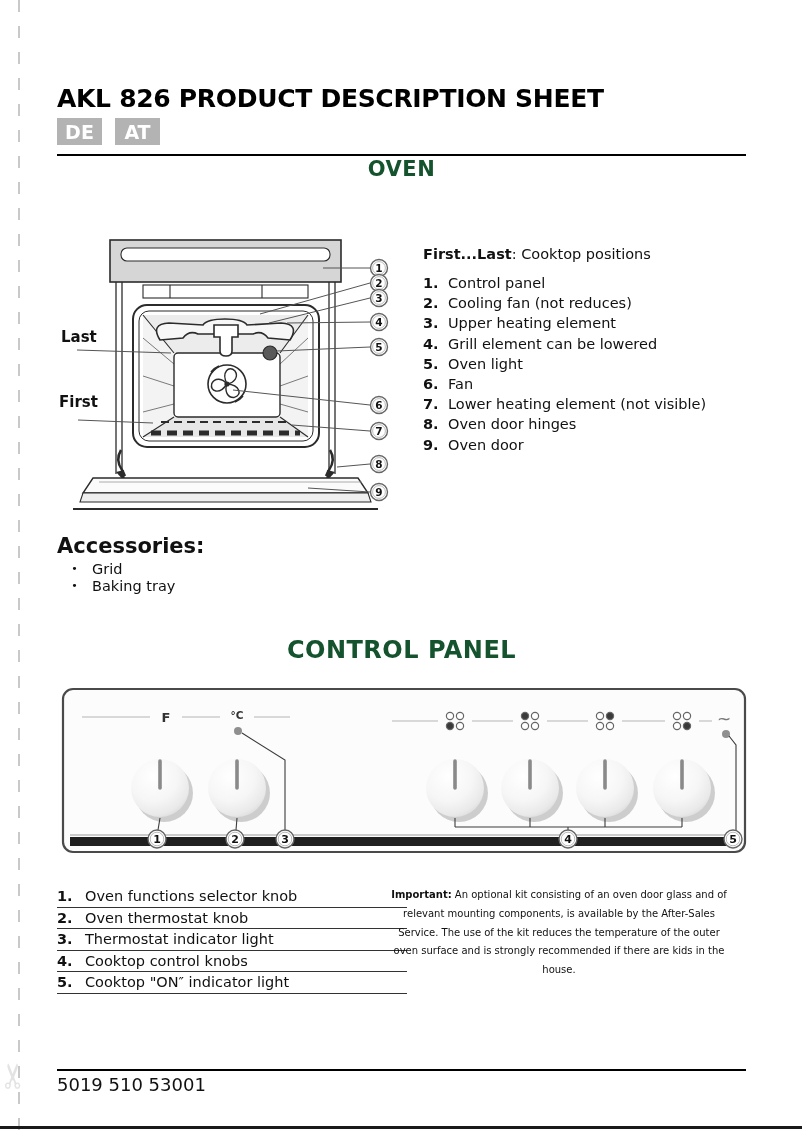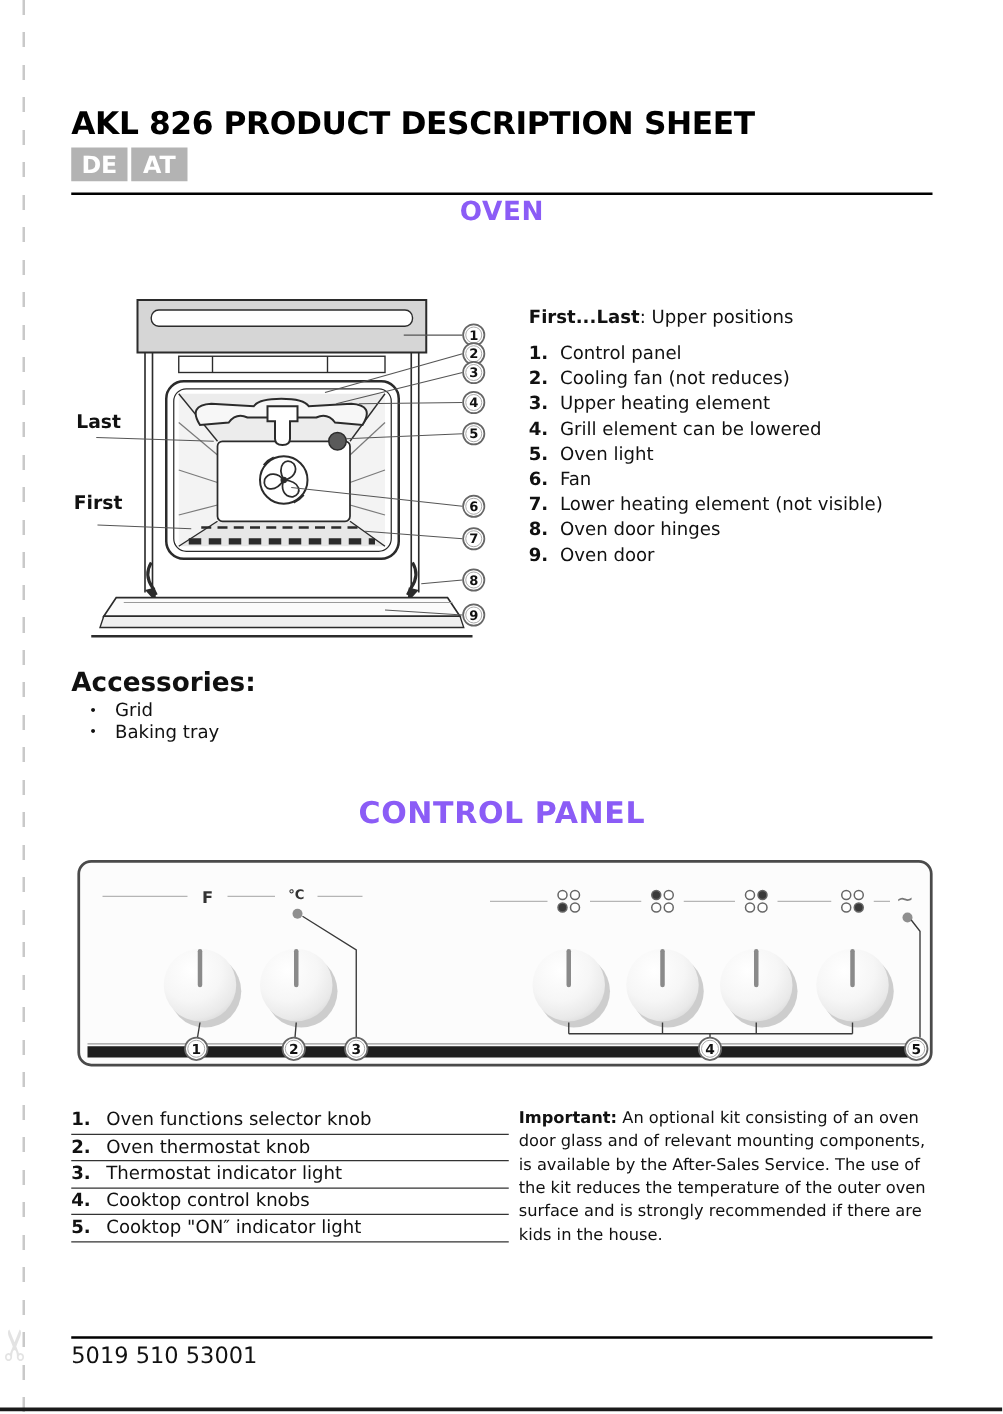--- a/index.html
+++ b/index.html
@@ -15,32 +15,32 @@
   }
   .scissors{
     position:absolute;left:-1px;top:1056px;font-size:34px;color:#e3e3e3;
     transform:rotate(-90deg);
   }
   
   .title{
     position:absolute;left:57px;top:84px;margin:0;
     font-size:25px;font-weight:bold;letter-spacing:-0.3px;color:#000000;white-space:nowrap;
   }
-  .badges{position:absolute;left:57px;top:118px;display:flex;gap:3px;}
+  .badges{position:absolute;left:57px;top:118px;display:flex;gap:13px;}
   .badge{
     display:flex;align-items:center;justify-content:center;
     width:45px;height:27px;background:#b3b3b3;color:#fff;
     font-size:19px;font-weight:bold;
   }
   .rule{position:absolute;left:57px;width:689px;border-top:2px solid #000;}
   .rule-top{top:154px;}
   .rule-bottom{top:1069px;}
   .section-heading{
     position:absolute;left:57px;width:689px;text-align:center;
-    font-weight:bold;color:#8b5cf6;
+    font-weight:bold;color:#14532d;
   }
   .oven-heading{top:157px;font-size:21px;letter-spacing:0.5px;}
   .panel-heading{top:636px;font-size:24px;letter-spacing:0.5px;}
   
   .oven-figure{position:absolute;left:57px;top:226px;}
   .panel-figure{position:absolute;left:60px;top:686px;}
   
   .parts{position:absolute;left:423px;top:246px;width:324px;font-size:14.5px;}
   .parts-caption{margin-bottom:11px;}
   .parts-list{list-style:none;margin:0;padding:0;}
@@ -50,21 +50,21 @@
   .accessories{position:absolute;left:57px;top:534px;font-size:14.5px;}
   .acc-heading{font-weight:bold;font-size:21px;margin-bottom:3px;}
   .accessories ul{list-style:none;margin:0;padding:0;text-align:center;}
   .accessories li{display:flex;line-height:16.5px;}
   .accessories li::before{content:"\2022";width:35px;flex:0 0 35px;font-size:11px;line-height:16.5px;}
   
   .legend{position:absolute;left:57px;top:886px;width:350px;font-size:14.5px;}
   .legend-row{display:flex;border-bottom:1.4px solid #333;padding:2px 0 2.5px 0;line-height:16px;}
   .legend-row .num{width:28px;flex:0 0 28px;font-weight:bold;}
   
-  .important{position:absolute;left:415px;top:886px;width:336px;font-size:13px;line-height:18.8px;}
+  .important{position:absolute;left:391px;top:886px;width:336px;font-size:10px;line-height:18.8px;text-align:center;}
   .important p{margin:0;}
   
   .footer-code{position:absolute;left:57px;top:1074px;font-size:18px;font-weight:normal;}
   .bottom-bar{position:absolute;left:0;top:1126px;width:802px;height:3px;background:#1a1a1a;}
   svg text{font-family:"DejaVu Sans","Liberation Sans",sans-serif;}
 </style>
 </head>
 <body>
 
 <div class="page">
@@ -221,21 +221,21 @@
         </g>
       <g>
           <circle cx="322" cy="266" r="8.5" fill="#fff" stroke="#666" stroke-width="1.4"></circle>
           <circle cx="322" cy="266" r="6.4" fill="none" stroke="#aaa" stroke-width="0.8"></circle>
           <text x="322" y="269.7">9</text>
         </g>
     </g>
   </svg>
 
   <div class="parts">
-    <div class="parts-caption"><b>First...Last</b><span>: Upper positions</span></div>
+    <div class="parts-caption"><b>First...Last</b><span>: Cooktop positions</span></div>
     <ol class="parts-list">
 
         <li>
           <span class="num">1.</span>
           <span>Control panel</span>
         </li>
 
         <li>
           <span class="num">2.</span>
           <span>Cooling fan (not reduces)</span>

